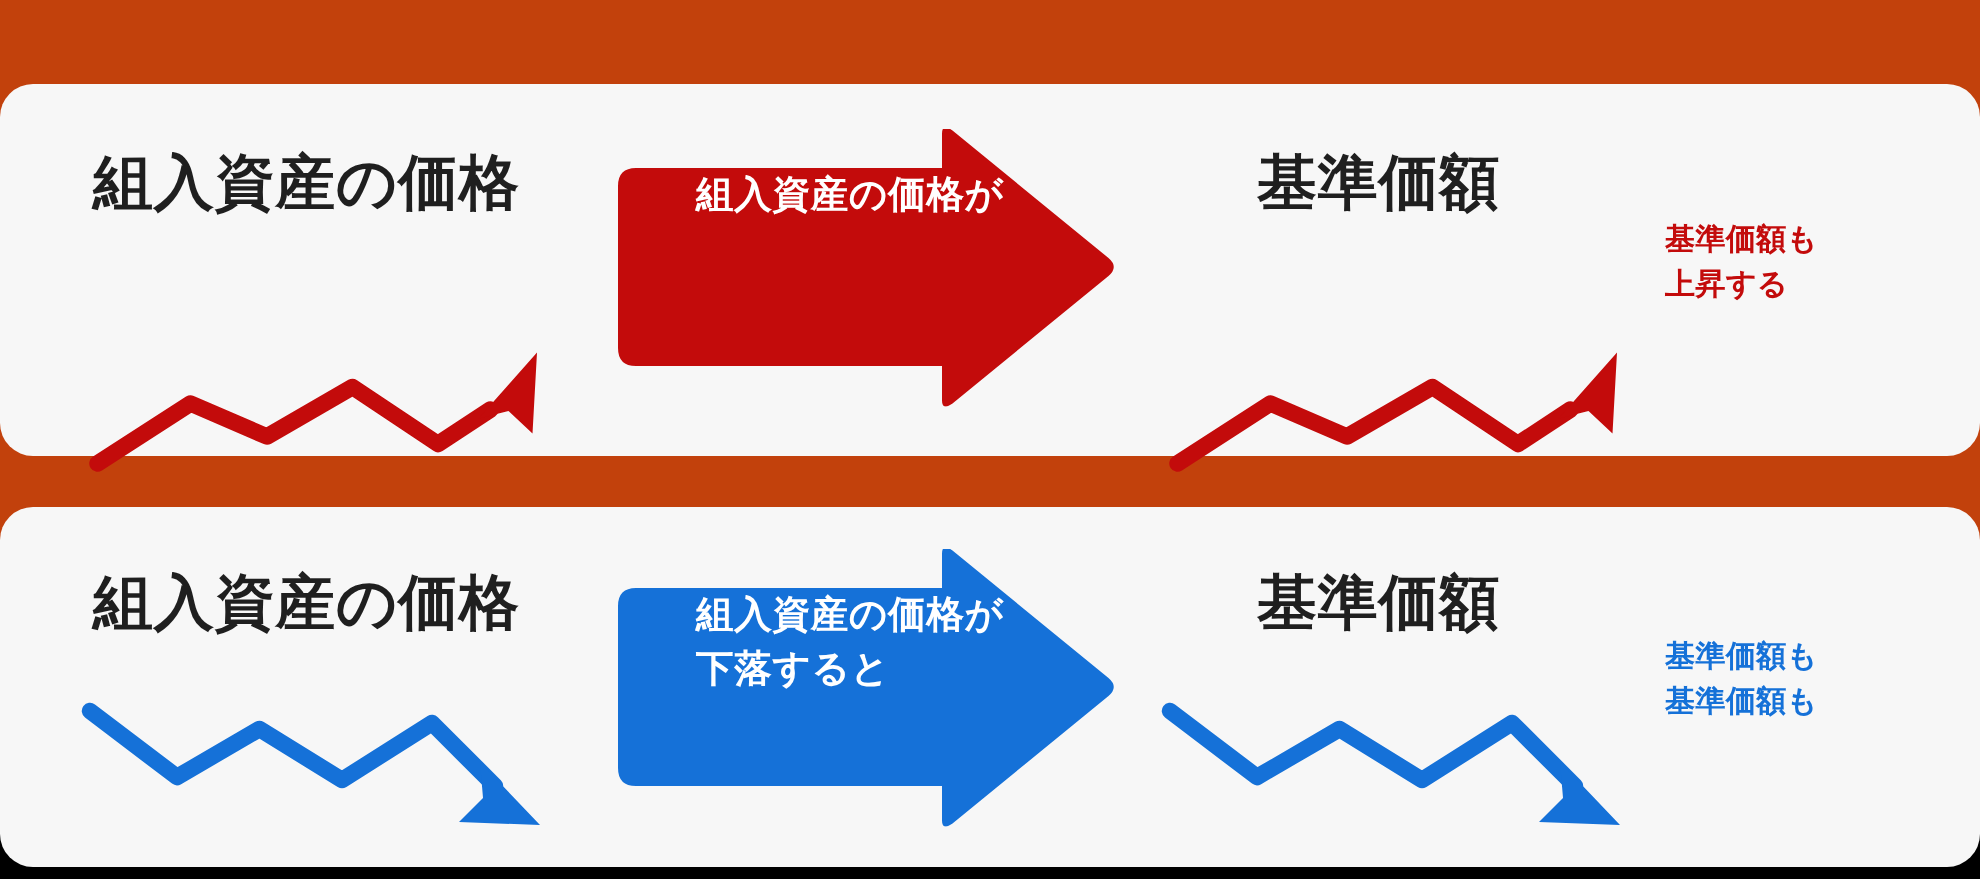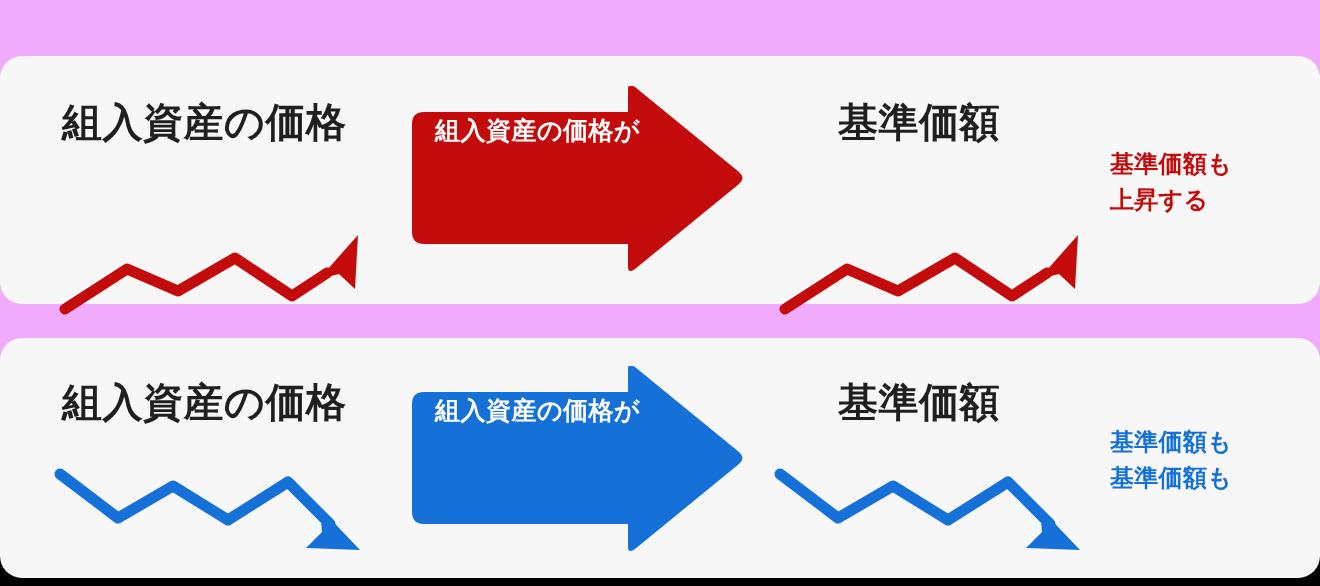--- a/index.html
+++ b/index.html
@@ -13,21 +13,21 @@
     height: 586px;
     overflow: hidden;
     font-family: "Liberation Sans", "DejaVu Sans", sans-serif;
     -webkit-font-smoothing: antialiased;
   }
 
   #diagram {
     position: relative;
     width: 1320px;
     height: 479px;
-    background: #f0abfc;
+    background: #c2410c;
   }
 
   
   .card {
     position: absolute;
     left: 0;
     width: 1320px;
     background: #f7f7f7;
     border-radius: 22px;
     box-sizing: border-box;
@@ -81,28 +81,29 @@
 
   .arrow-label {
     position: absolute;
     color: #ffffff;
     font-size: 25px;
     font-weight: 700;
     line-height: 1.42;
     letter-spacing: 0.5px;
     white-space: nowrap;
     pointer-events: none;
+    margin-left: 29px;
   }
   .card-up .arrow-label   { left: 40px; top: 57px; }
   .card-down .arrow-label { left: 40px; top: 55px; }
 
   
   .result-note {
     position: absolute;
-    font-size: 24px;
+    font-size: 20px;
     font-weight: 700;
     line-height: 1.48;
     letter-spacing: 0.3px;
     white-space: nowrap;
   }
   .card-up .result-note   { left: 355px; top: 90px; color: #c30b0b; }
   .card-down .result-note { left: 355px; top: 86px; color: #1571d8; }
 </style>
 </head>
 <body>
@@ -179,20 +180,21 @@
                  Q 346 92 339 98
                  L 235 183
                  Q 228 188 228 181
                  L 228 158
                  L 24 158
                  Q 12 158 12 146
                  Z" fill="#1571d8"></path>
       </svg>
       <div class="arrow-label">
         <span>組入資産の価格が</span><br>
+        <span>下落すると</span>
       </div>
     </div>
 
     <div class="panel panel-right">
       <h2 class="heading heading-right">基準価額</h2>
 
       <svg class="zigzag zigzag-right" width="330" height="125" viewBox="0 0 330 125" aria-hidden="true">
         <path d="M 12 36 L 70 80 L 125 48 L 180 82 L 240 44 L 282 86" fill="none" stroke="#1571d8" stroke-width="11" stroke-linecap="round" stroke-linejoin="round"></path>
         <path d="M 272 70 L 312 112 L 258 110 L 274 94 Z" fill="#1571d8"></path>
       </svg>

